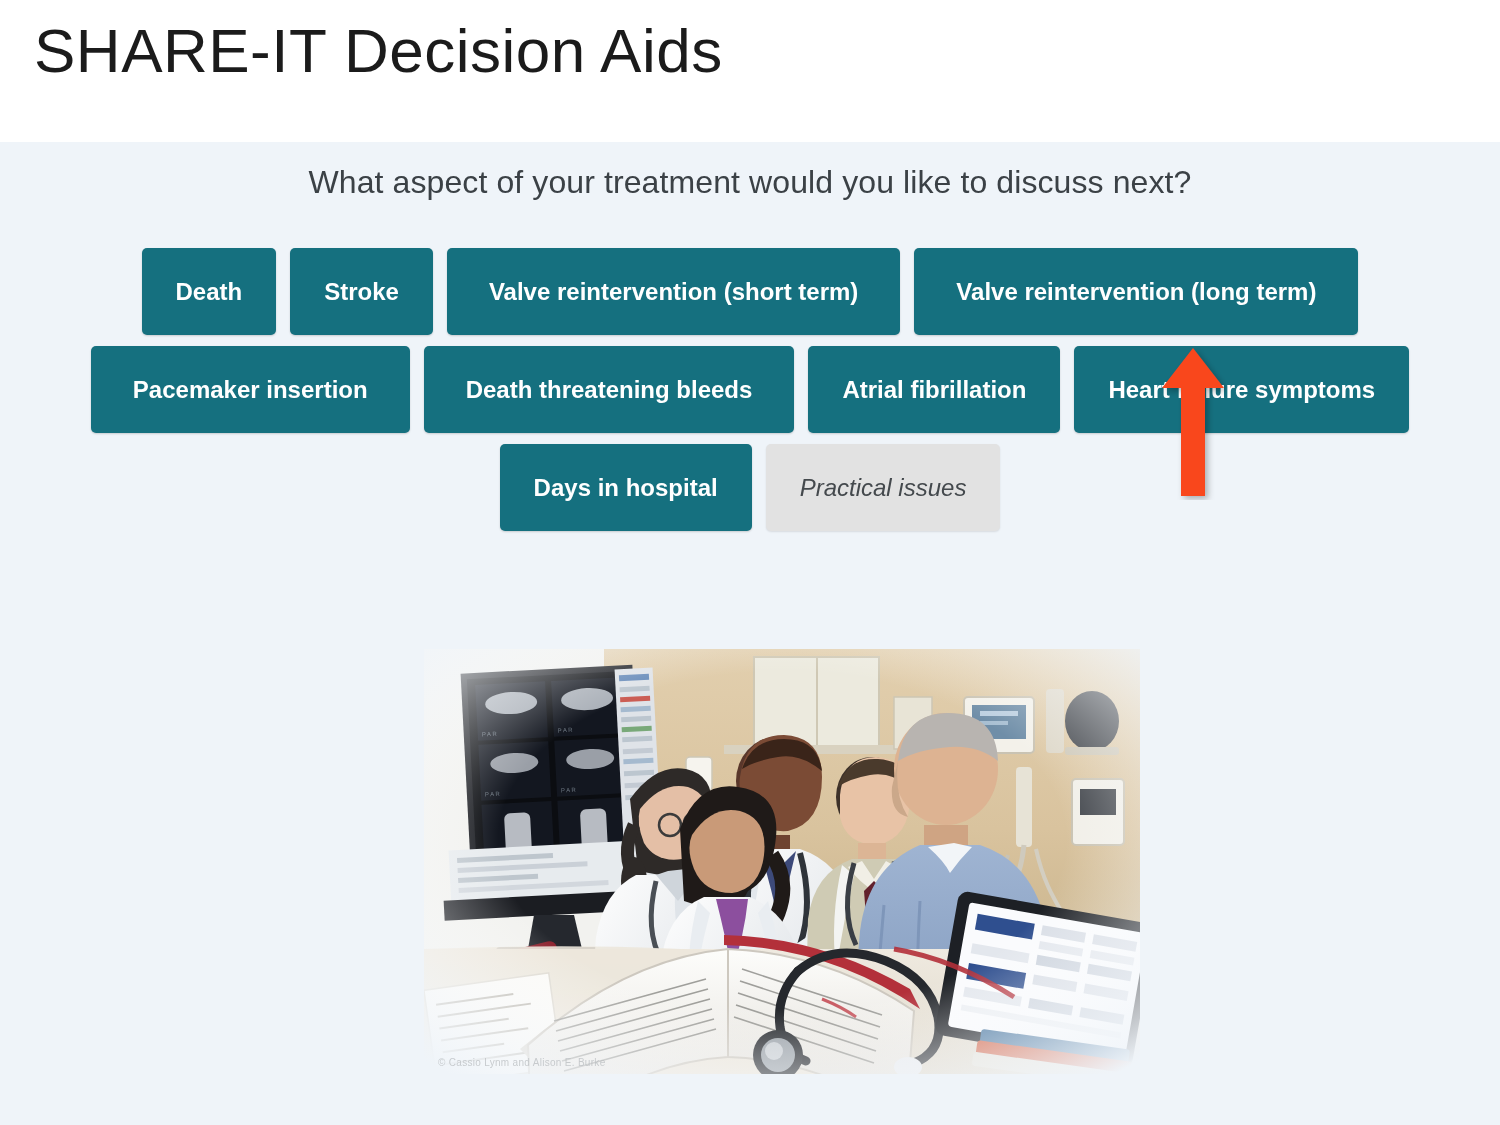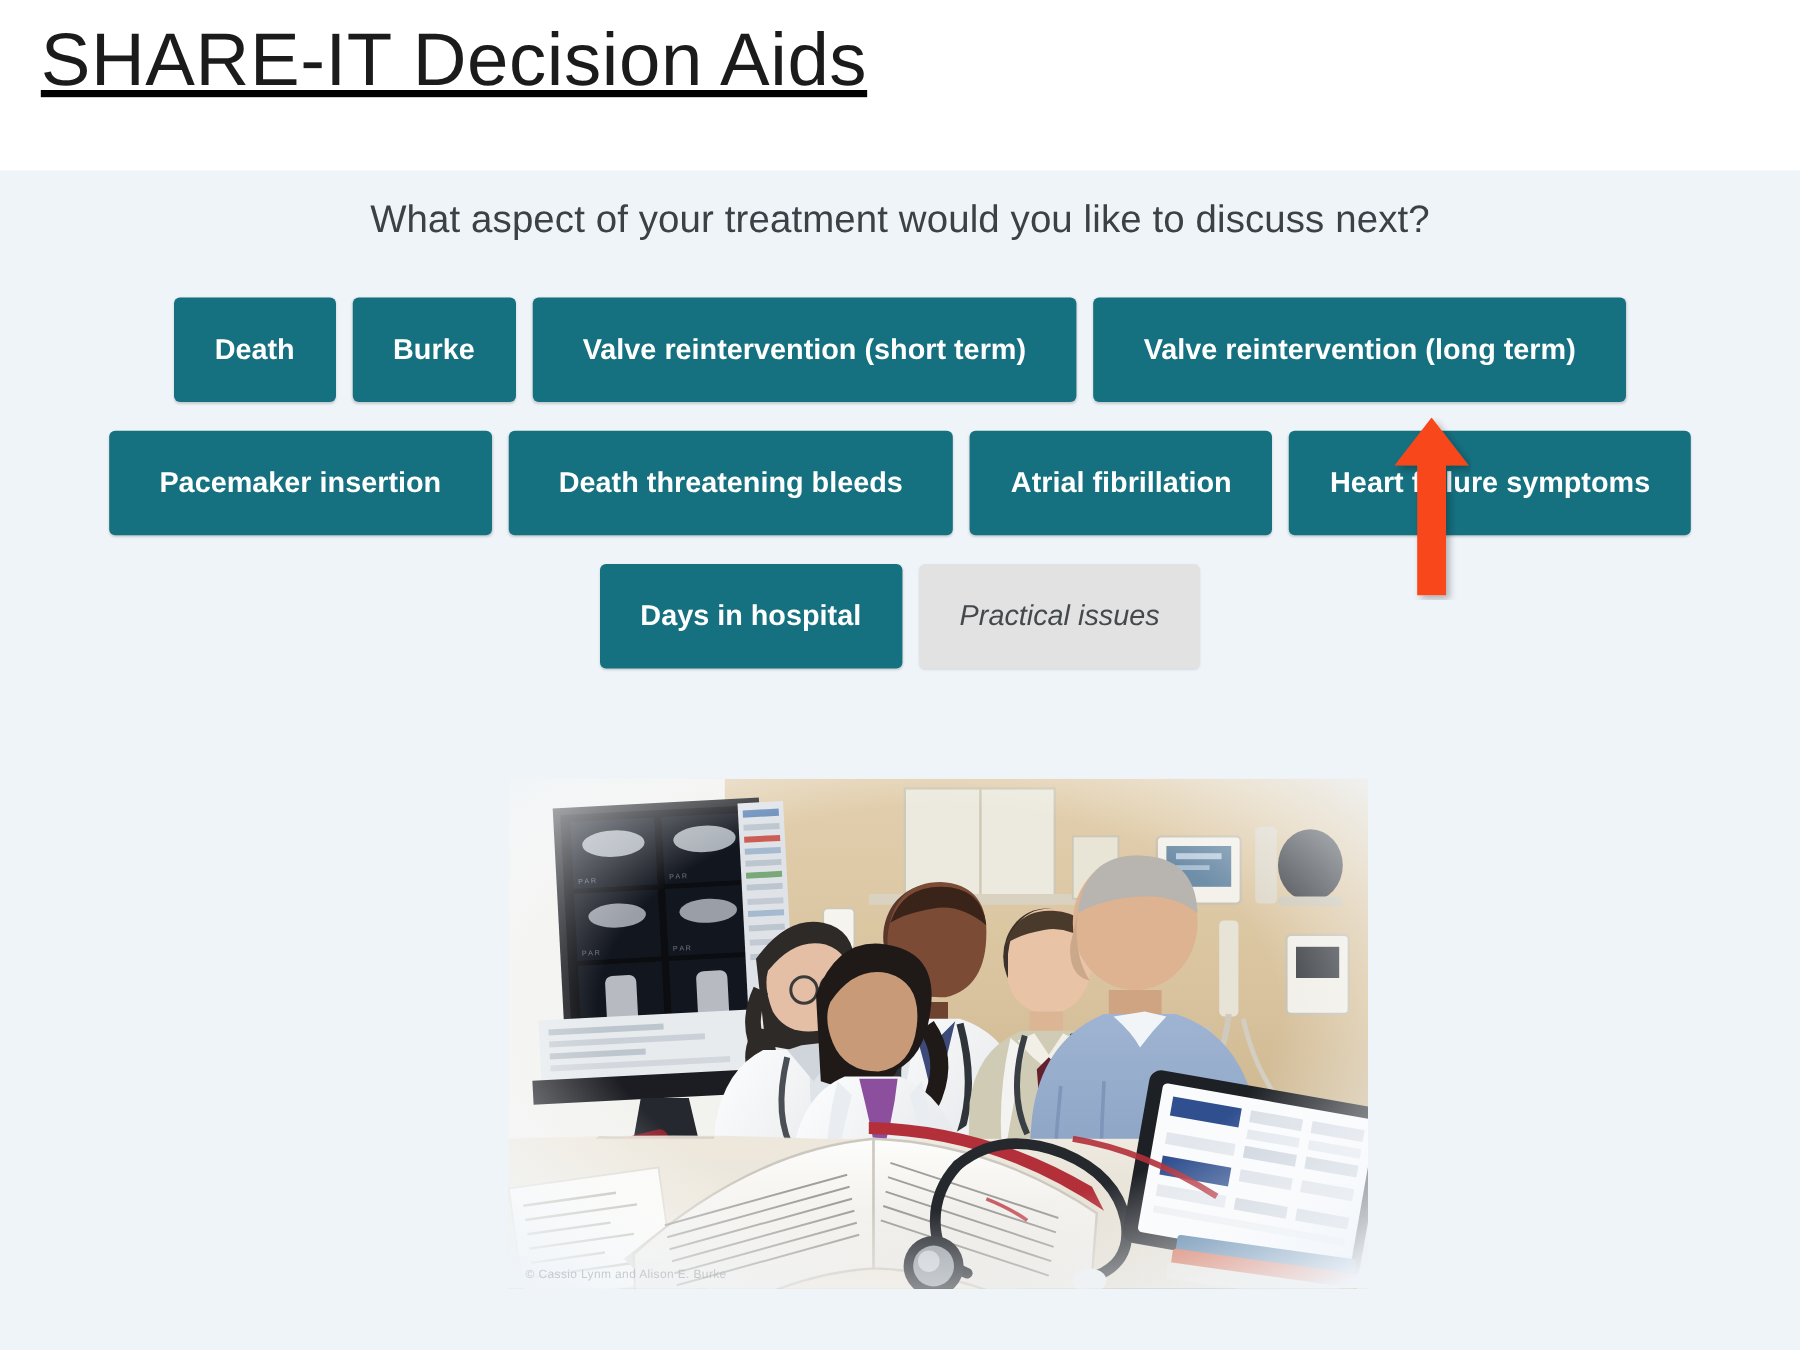--- a/index.html
+++ b/index.html
@@ -14,21 +14,20 @@
     font-family: "Liberation Sans", sans-serif;
     -webkit-font-smoothing: antialiased;
   }
 
   
   .app-header {
     height: 142px;
     background: #ffffff;
     box-sizing: border-box;
     padding: 18px 0 0 34px;
-    text-decoration: underline;
   }
   .app-title {
     font-family: "Liberation Sans", sans-serif;
     font-size: 62px;
     font-weight: 300;
     letter-spacing: 0.5px;
     color: #1b1b1b;
     line-height: 1.05;
     white-space: nowrap;
   }
@@ -52,21 +51,21 @@
   
   .btn-rows {
     margin-top: 47px;
     padding: 0 70px;
   }
   .btn-row {
     display: flex;
     justify-content: center;
     align-items: stretch;
     gap: 14px;
-    margin-bottom: 24px;
+    margin-bottom: 11px;
   }
   .opt-btn {
     background: #15707f;
     color: #ffffff;
     border: none;
     border-radius: 5px;
     font-family: "Liberation Sans", sans-serif;
     font-size: 24px;
     font-weight: bold;
     height: 87px;
@@ -131,21 +130,21 @@
 </div>
 
 <div class="content">
 
   <div class="question">What aspect of your treatment would you like to discuss next?</div>
 
   <div class="btn-rows">
 
     <div class="btn-row">
       <button class="opt-btn">Death</button>
-      <button class="opt-btn">Burke</button>
+      <button class="opt-btn">Stroke</button>
       <button class="opt-btn wide">Valve reintervention (short term)</button>
       <button class="opt-btn wide">Valve reintervention (long term)</button>
     </div>
 
     <div class="btn-row">
       <button class="opt-btn wide">Pacemaker insertion</button>
       <button class="opt-btn wide">Death threatening bleeds</button>
       <button class="opt-btn">Atrial fibrillation</button>
       <button class="opt-btn">Heart failure symptoms</button>
     </div>

